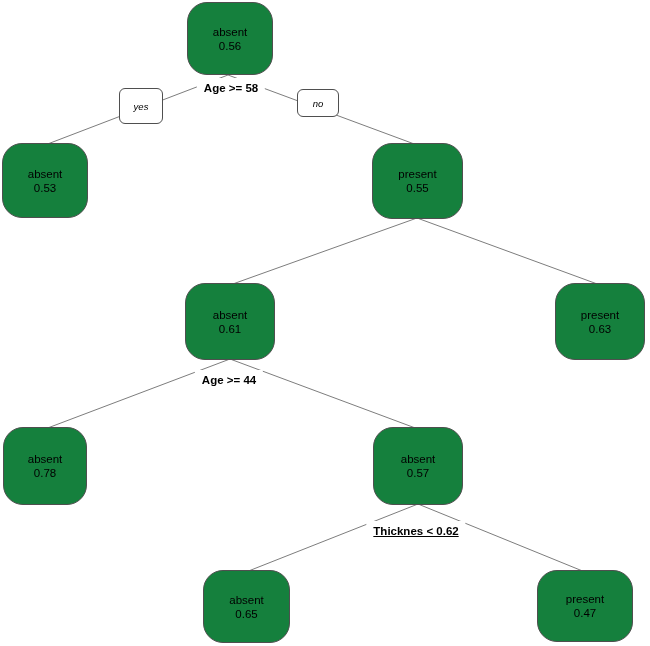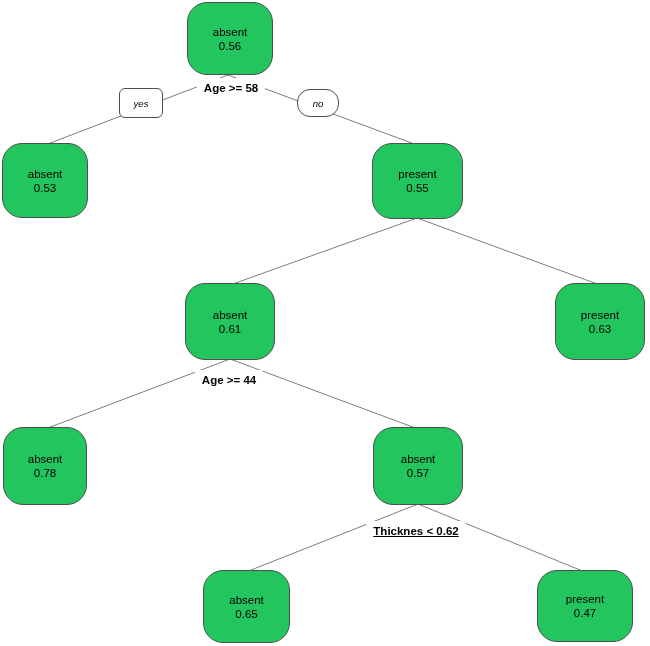--- a/index.html
+++ b/index.html
@@ -17,21 +17,21 @@
   }
   #edges {
     position: absolute;
     left: 0;
     top: 0;
     width: 650px;
     height: 646px;
   }
   .node {
     position: absolute;
-    background: #22c55e;
+    background: #15803d;
     border: 1px solid #4f4f4f;
     border-radius: 20px;
     display: flex;
     flex-direction: column;
     align-items: center;
     justify-content: center;
     font-size: 11.5px;
     line-height: 14px;
     color: #000000;
     text-align: center;
@@ -76,22 +76,22 @@
       <line x1="230" y1="359" x2="418" y2="429"></line>
       <line x1="418" y1="504" x2="246" y2="572"></line>
       <line x1="418" y1="504" x2="585" y2="572"></line>
     </g>
   </svg>
 
   <div class="split-label" style="left:231px; top:88px;">Age &gt;= 58</div>
   <div class="split-label" style="left:229px; top:380px;">Age &gt;= 44</div>
   <div class="split-label" style="left:416px; top:531px;text-decoration:underline;">Thicknes &lt; 0.62</div>
 
-  <div class="edge-label" style="left:119px; top:88px; width:44px; height:30px;">yes</div>
-  <div class="edge-label" style="left:297px; top:89px; width:42px; height:28px;border-radius:13px;">no</div>
+  <div class="edge-label" style="left:119px; top:88px; width:44px; height:36px;">yes</div>
+  <div class="edge-label" style="left:297px; top:89px; width:42px; height:28px;">no</div>
 
   <div class="node" style="left:187px; top:2px; width:86px; height:73px;">
     <span>absent</span>
     <span>0.56</span>
   </div>
 
   <div class="node" style="left:2px; top:143px; width:86px; height:75px;">
     <span>absent</span>
     <span>0.53</span>
   </div>

